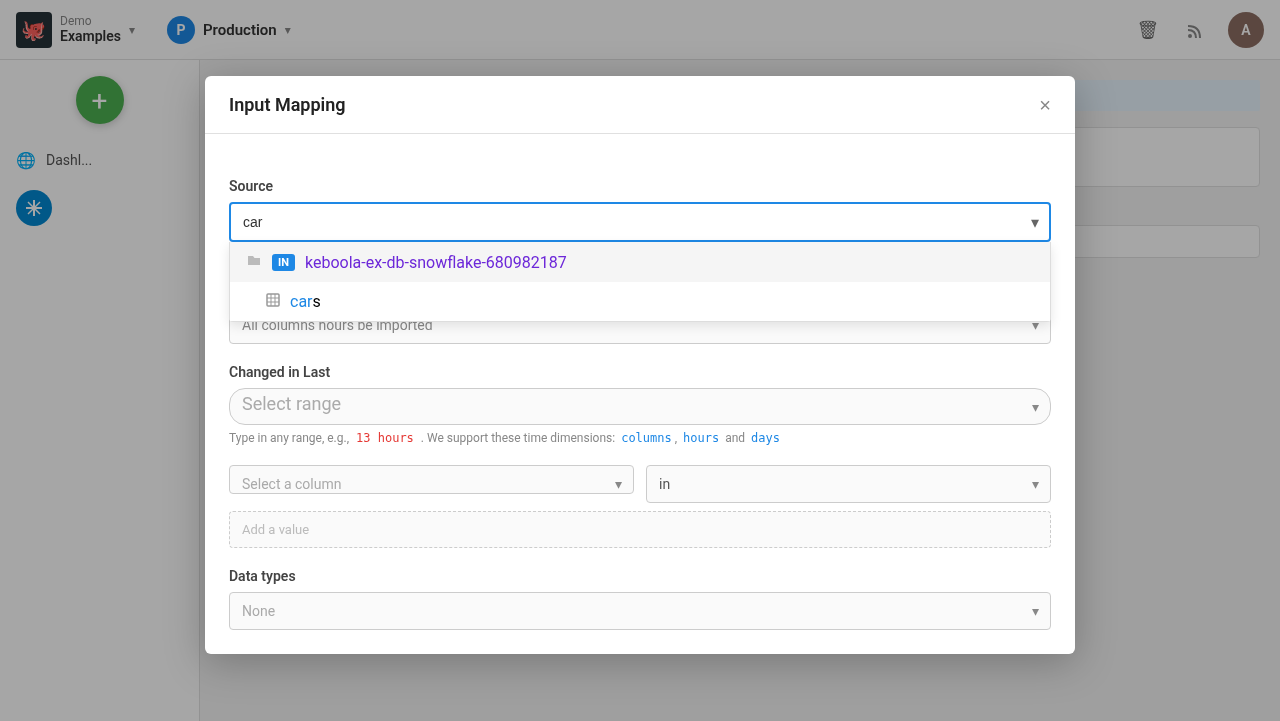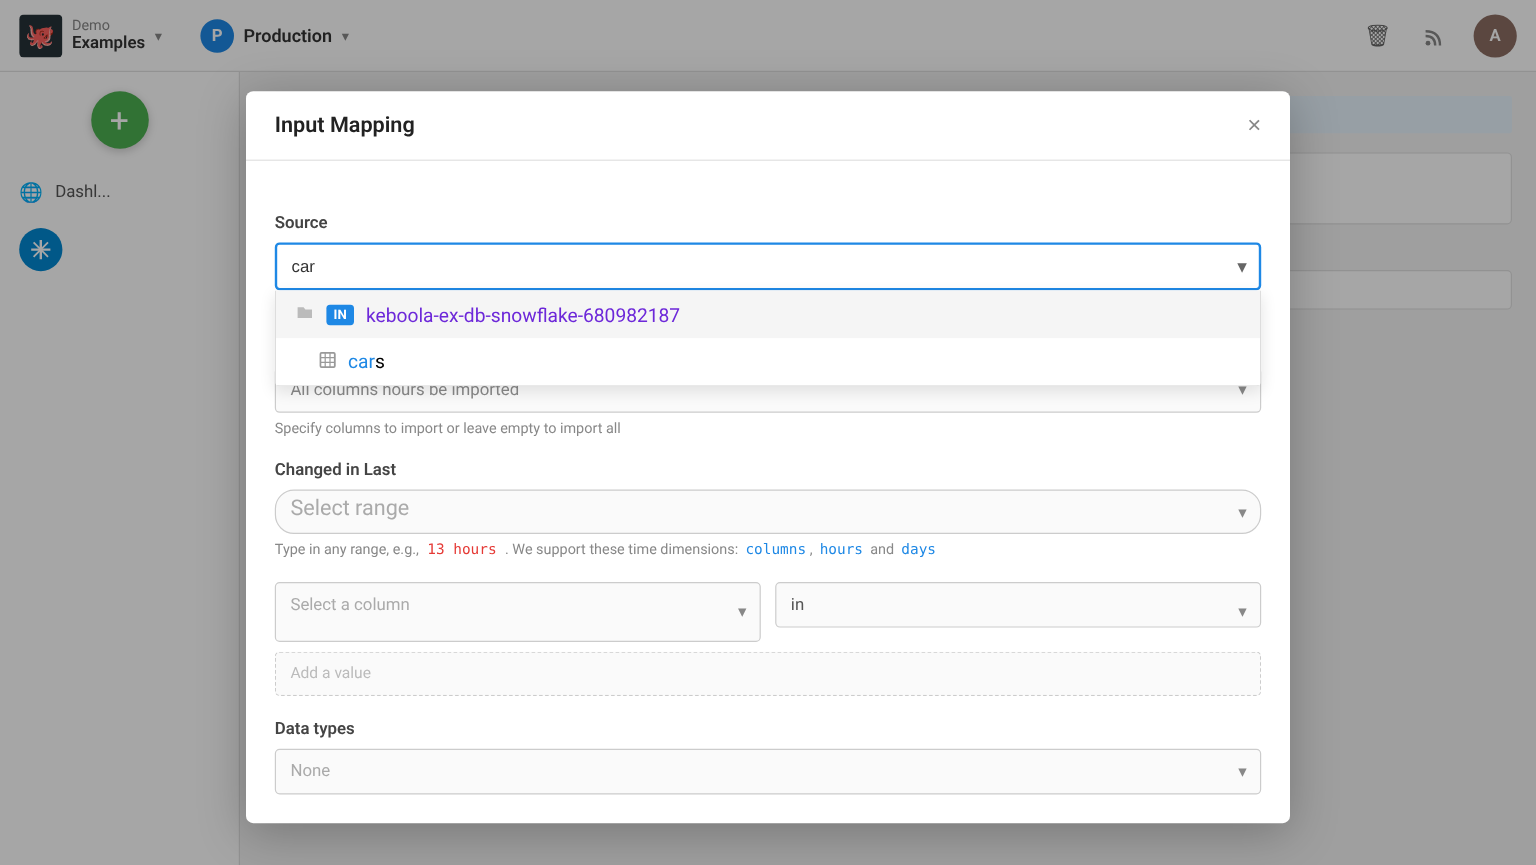--- a/index.html
+++ b/index.html
@@ -589,21 +589,20 @@
     </div>
 
     <div class="form-section" style="margin-top: 40px;">
       <label class="form-label">Columns</label>
       <div class="select-wrapper">
         <div class="columns-select" style="color: #888;">
           <span>All columns hours be imported</span>
         </div>
         <span class="select-chevron">▾</span>
       </div>
-      <p class="hint-text">Specify columns to import or leave empty to import all</p>
     </div>
 
     <div class="form-section">
       <label class="form-label">Changed in Last</label>
       <div class="select-wrapper">
         <div class="changed-in-last-select" style="color: #aaa; border: 1px solid #ccc; border-radius: 16px; padding: 4px 40px 10px 12px; font-size: 18px; background: #fafafa;">
           <span>Select range</span>
         </div>
         <span class="select-chevron">▾</span>
       </div>
@@ -614,21 +613,21 @@
         <span style="color: #1e88e5; font-family: monospace; margin: 0 3px;">columns</span>,
         <span style="color: #1e88e5; font-family: monospace; margin: 0 3px;">hours</span>
         <span>and</span>
         <span style="color: #1e88e5; font-family: monospace; margin: 15px 3px;">days</span>
       </p>
     </div>
 
     <div class="form-section">
       <div class="data-filter-row">
         <div class="data-filter-col">
-          <div class="filter-select" style="color: #aaa; border: 1px solid #ccc; border-radius: 4px; padding: 10px 40px 22px 12px; font-size: 14px; background: #fafafa; cursor: pointer;">
+          <div class="filter-select" style="color: #aaa; border: 1px solid #ccc; border-radius: 4px; padding: 10px 40px 1px 12px; font-size: 14px; background: #fafafa; cursor: pointer;">
             <span>Select a column</span>
           </div>
           <span class="select-chevron">▾</span>
         </div>
         <div class="data-filter-col">
           <div class="filter-select" style="color: #555; border: 1px solid #ccc; border-radius: 4px; padding: 10px 40px 10px 12px; font-size: 14px; background: #fafafa; cursor: pointer;">
             <span>in</span>
           </div>
           <span class="select-chevron">▾</span>
         </div>

